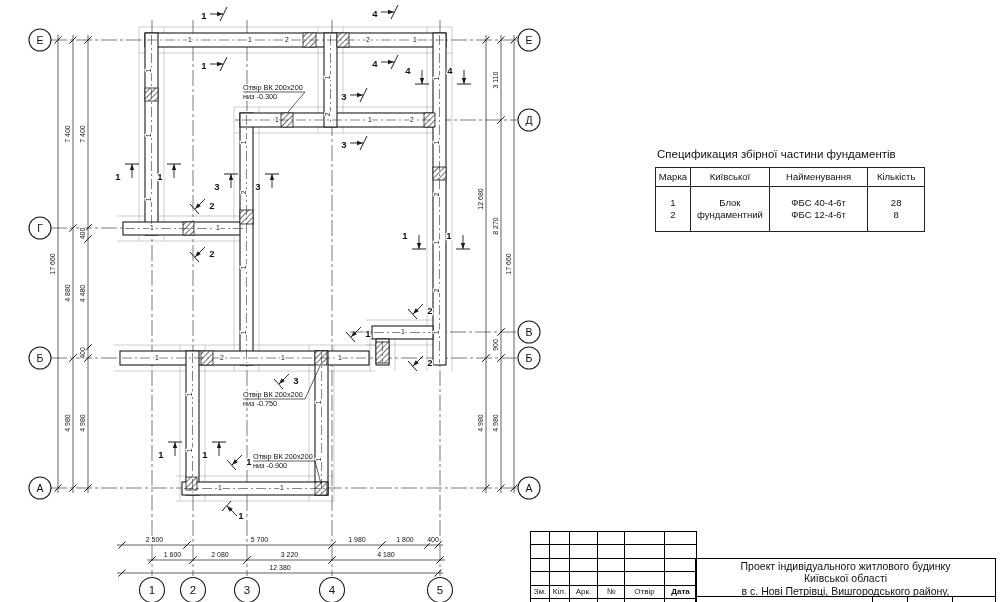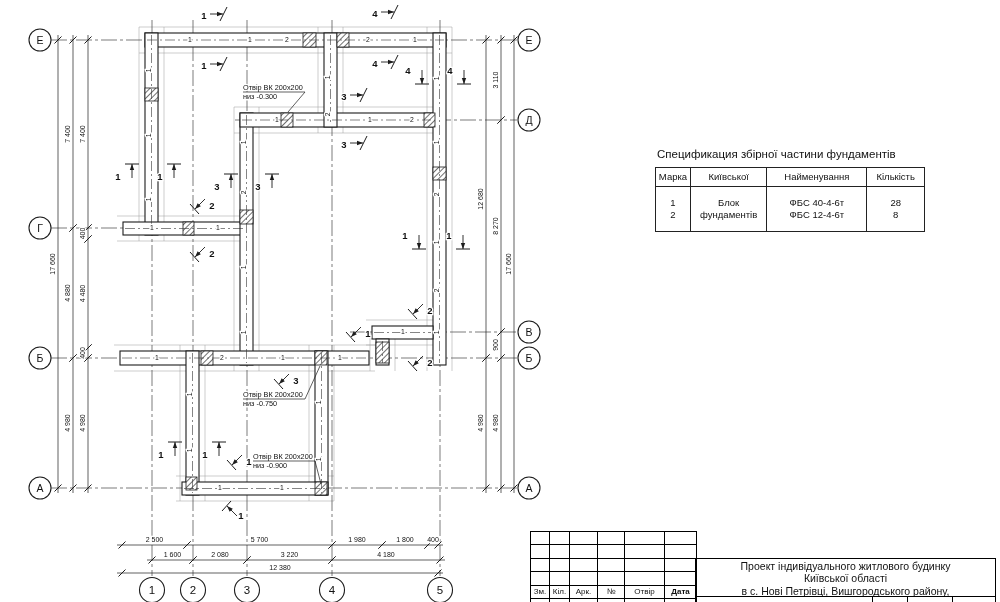--- a/index.html
+++ b/index.html
@@ -503,21 +503,21 @@
           <tr class="hrow">
         <th class="c0">Марка</th>
         <th class="c1">Київської</th>
         <th class="c2">Найменування</th>
         <th class="c3">Кількість</th>
       </tr>
       <tr class="r1">
         <td>1
 2</td>
         <td>Блок
-фундаментів</td>
+фундаментний</td>
         <td>ФБС 40-4-6т
 ФБС 12-4-6т</td>
         <td>28
 8</td>
       </tr>
     </tbody>
       </table>
   </div>
 
   <div class="tb">

